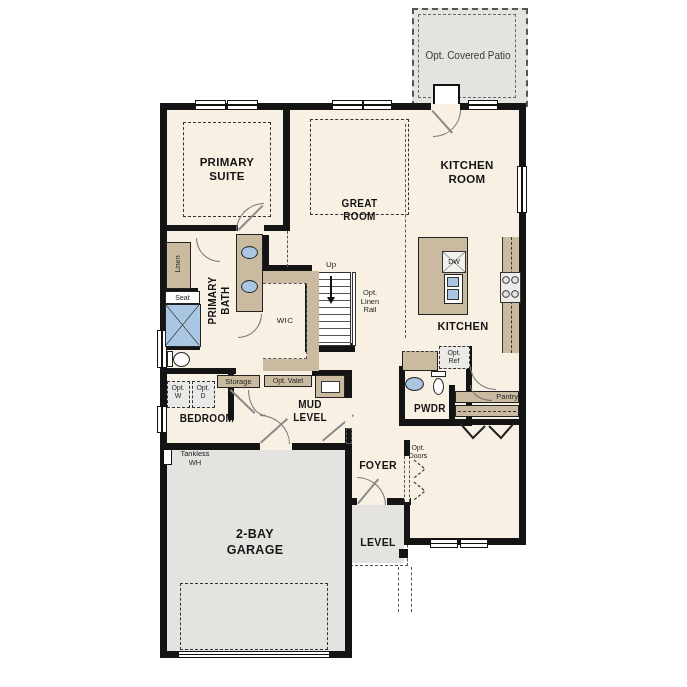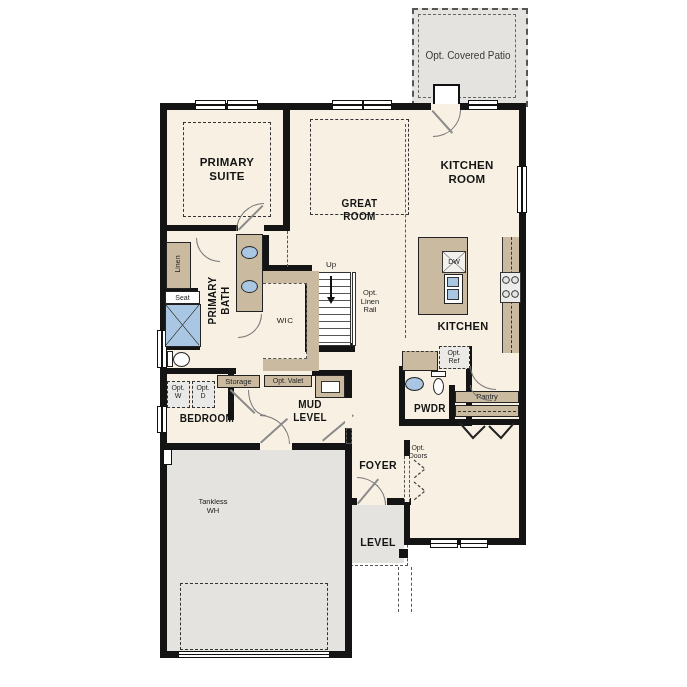--- a/index.html
+++ b/index.html
@@ -107,20 +107,22 @@
   <div class="lbl" style="left:437px;top:158px;width:60px;font-size:11.5px;">KITCHEN
 ROOM</div>
   <div class="lbl" style="left:432px;top:320px;width:62px;font-size:11px;">KITCHEN</div>
   <div class="lbl" style="left:265px;top:316px;width:40px;font-size:8px;font-weight:normal;">WIC</div>
   <div class="lbl" style="left:176px;top:413px;width:62px;font-size:10px;">BEDROOM</div>
   <div class="lbl" style="left:284px;top:399px;width:52px;font-size:10px;">MUD
 LEVEL</div>
   <div class="lbl" style="left:405px;top:403px;width:50px;font-size:10px;">PWDR</div>
   <div class="lbl" style="left:350px;top:459px;width:56px;font-size:10.5px;">FOYER</div>
   <div class="lbl" style="left:350px;top:536px;width:56px;font-size:10.5px;">LEVEL</div>
+  <div class="lbl" style="left:200px;top:527px;width:110px;font-size:12.5px;">2-BAY
+GARAGE</div>
   <div class="lbl" style="left:184px;top:288px;width:70px;font-size:10px;transform:rotate(-90deg);">PRIMARY
 BATH</div>
 
   <div class="stairs" style="left:312px;top:272px;"></div>
   <div class="abs" style="left:352px;top:272px;width:4px;height:74px;background:#fff;border:1.5px solid #333;"></div>
   <div class="sm" style="left:318px;top:260px;width:26px;font-size:8px;">Up</div>
   <div class="abs" style="left:330px;top:276px;width:2px;height:22px;background:#111;"></div>
   <div class="abs" style="left:327px;top:297px;width:0;height:0;border-left:4px solid transparent;border-right:4px solid transparent;border-top:7px solid #111;"></div>
   <div class="sm" style="left:354px;top:289px;width:32px;">Opt.
 Linen
@@ -206,21 +208,21 @@
   <div class="leaf" style="left:260px;top:442px;width:36px;transform:rotate(-42deg);"></div>
 
   <div class="abs" style="left:345px;top:398px;width:7px;height:30px;background:#f7f0e3;"></div>
   <div class="abs" style="left:346px;top:428px;width:6px;height:16px;border:1px dashed #555;"></div>
 
   <div class="abs blue" style="left:405px;top:377px;width:19px;height:14px;border:1.5px solid #222;border-radius:50%;"></div>
   <div class="abs" style="left:431px;top:371px;width:15px;height:6px;background:#fff;border:1.5px solid #222;"></div>
   <div class="abs" style="left:433px;top:378px;width:11px;height:17px;background:#fff;border:1.5px solid #222;border-radius:50%;"></div>
 
   <div class="tan" style="left:455px;top:391px;width:64px;height:12px;">
-    <div class="sm" style="left:0;top:1px;width:62px;">Pantry</div>
+    <div class="sm" style="left:0;top:1px;width:62px;text-align:right;">Pantry</div>
   </div>
   <div class="tan" style="left:455px;top:405px;width:64px;height:12px;">
     <div class="abs" style="left:2px;top:5px;width:58px;height:1px;border-top:1.5px dashed #333;"></div>
   </div>
   <div class="arc arc-htr" style="left:470px;top:385px;width:22px;height:16px;"></div>
 
   <svg style="position:absolute;left:458px;top:421px;" width="58" height="20">
     <polyline points="2,2 15,17 27,5" fill="none" stroke="#222" stroke-width="2"></polyline>
     <polyline points="31,5 43,17 56,2" fill="none" stroke="#222" stroke-width="2"></polyline>
   </svg>
@@ -234,16 +236,16 @@
 
   <div class="abs" style="left:357px;top:498px;width:30px;height:7px;background:#f7f0e3;"></div>
   <div class="arc arc-hbl" style="left:357px;top:477px;width:29px;height:28px;"></div>
   <div class="leaf" style="left:357px;top:503px;width:32px;transform:rotate(-50deg);"></div>
 
   <div class="abs" style="left:238px;top:225px;width:26px;height:6px;background:#f7f0e3;"></div>
   <div class="arc arc-hbr" style="left:236px;top:203px;width:28px;height:28px;"></div>
   <div class="leaf" style="left:238px;top:229px;width:34px;transform:rotate(-45deg);"></div>
 
   <div class="abs" style="left:163px;top:449px;width:9px;height:16px;background:#fff;border:1.5px solid #111;"></div>
-  <div class="sm" style="left:192px;top:450px;width:42px;font-size:7.5px;margin-top:48px;">Tankless
+  <div class="sm" style="left:174px;top:450px;width:42px;font-size:7.5px;">Tankless
 WH</div>
 
 </div>
 
 </body></html>

